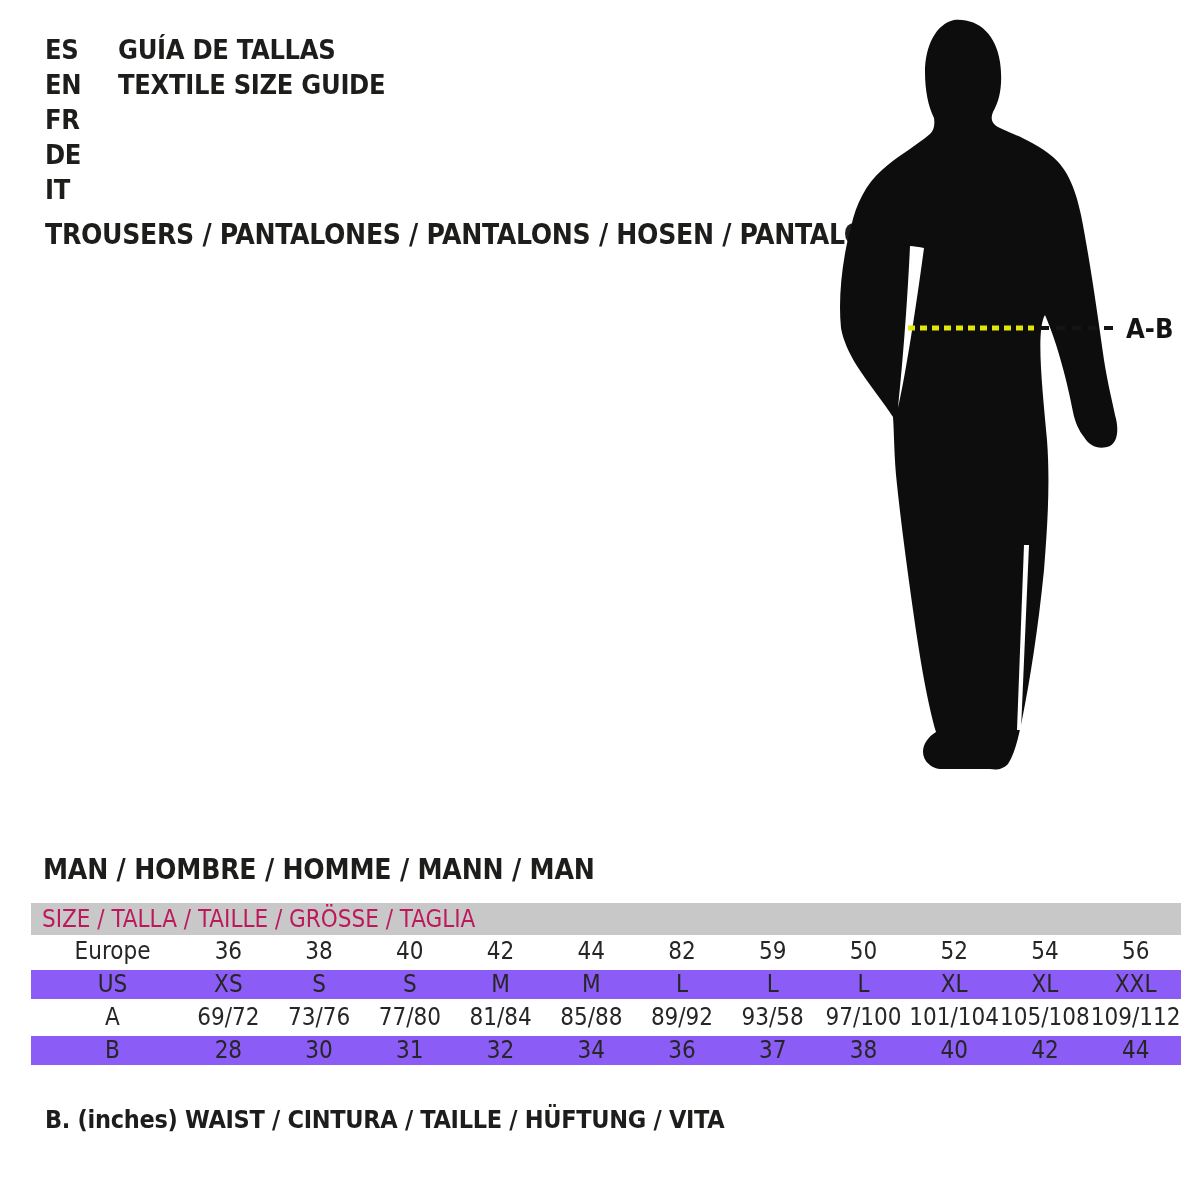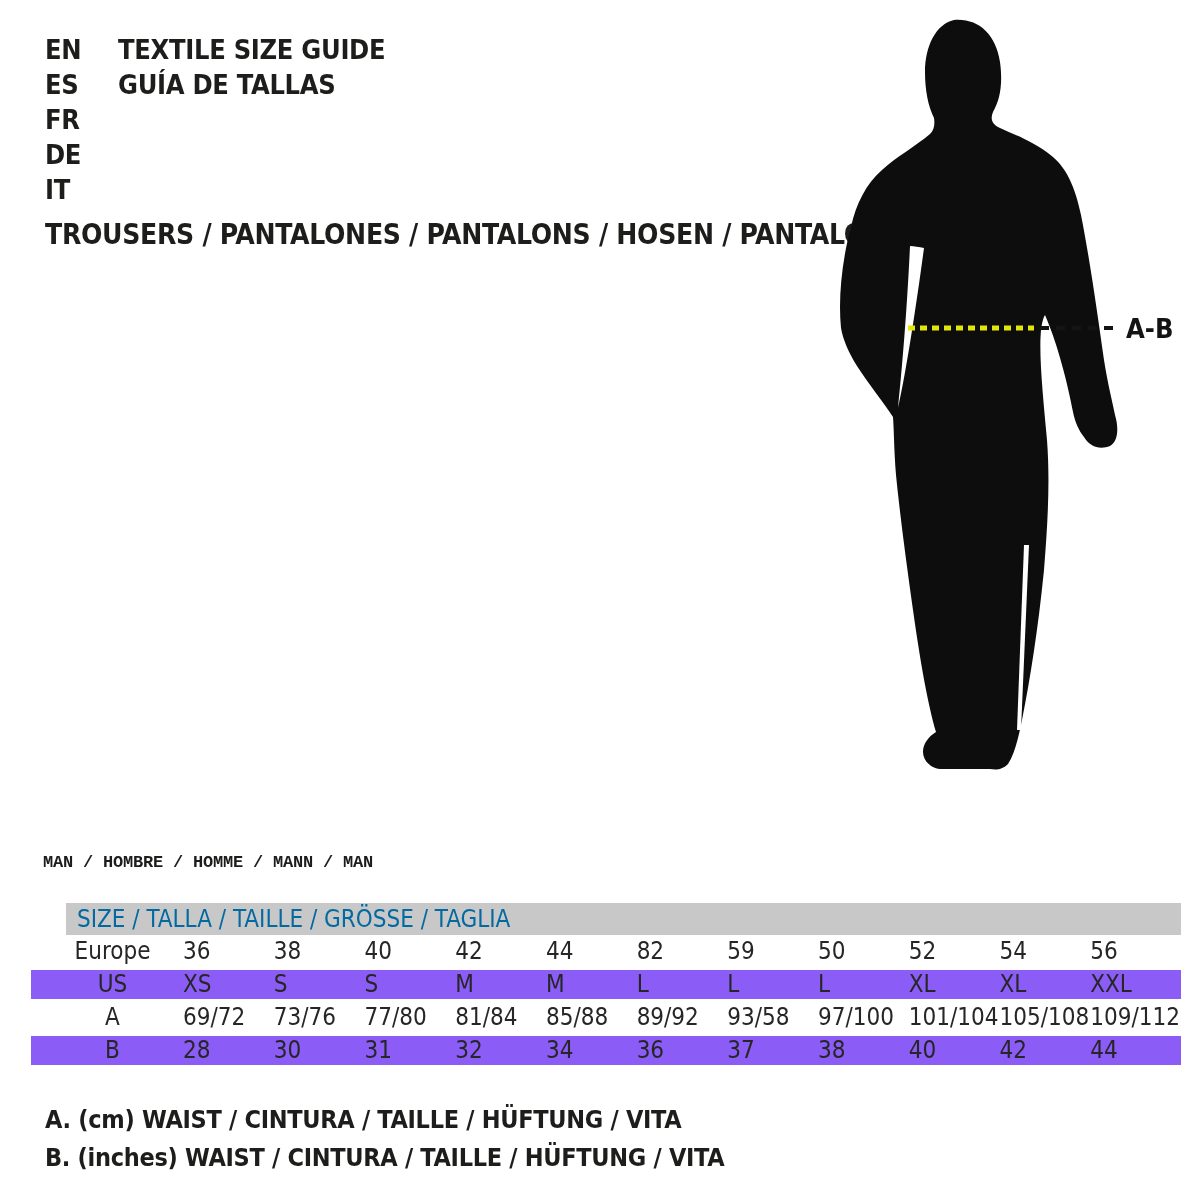--- a/index.html
+++ b/index.html
@@ -12,45 +12,45 @@
   
   .lang-block{position:absolute;left:45px;top:32px;}
   .lang-row{display:flex;height:35px;line-height:35px;font-size:27px;font-weight:bold;letter-spacing:-0.3px;}
   .lang-code{width:73px;}
   
   .garment-title{position:absolute;left:45px;top:218px;font-size:28px;font-weight:bold;letter-spacing:-0.3px;}
   
   .figure-svg{position:absolute;left:820px;top:10px;}
   .ab-label{font-family:"DejaVu Sans","Liberation Sans",sans-serif;font-weight:bold;font-size:27px;fill:#141414;}
   
-  .section-title{position:absolute;left:43px;top:853px;font-size:17px;font-weight:bold;letter-spacing:-0.2px;font-family:Liberation Mono, monospace;}
+  .section-title{position:absolute;left:43px;top:853px;font-size:28px;font-weight:bold;letter-spacing:-0.2px;}
   
   .size-table{position:absolute;left:31px;top:903px;width:1150px;font-size:24px;color:#262626;}
-  .table-header{height:32px;line-height:32px;background:#c8c8c8;padding-left:11px;color:#0369a1;margin-left:35px;}
+  .table-header{height:32px;line-height:32px;background:#c8c8c8;padding-left:11px;color:#be185d;}
   .trow{display:grid;grid-template-columns:152px repeat(11,1fr);height:33px;line-height:33px;}
   .trow.alt{background:#8b5cf6;box-shadow:inset 0 2px 0 #fff, inset 0 -2px 0 #fff;}
-  .tcell{text-align:left;overflow:hidden;}
+  .tcell{text-align:center;overflow:hidden;}
   .tcell.label{text-align:center;padding-left:11px;}
   
   .footnotes{position:absolute;left:45px;top:1101px;font-size:25px;font-weight:bold;letter-spacing:-0.3px;}
   .footnotes div{height:38px;line-height:38px;}
 </style>
 </head>
 <body>
 
 <div class="page">
 
   <div class="lang-block">
     <div class="lang-row">
+      <span class="lang-code">ES</span>
+      <span class="lang-label">GUÍA DE TALLAS</span>
+    </div>
+    <div class="lang-row">
       <span class="lang-code">EN</span>
       <span class="lang-label">TEXTILE SIZE GUIDE</span>
-    </div>
-    <div class="lang-row">
-      <span class="lang-code">ES</span>
-      <span class="lang-label">GUÍA DE TALLAS</span>
     </div>
     <div class="lang-row">
       <span class="lang-code">FR</span>
     </div>
     <div class="lang-row">
       <span class="lang-code">DE</span>
     </div>
     <div class="lang-row">
       <span class="lang-code">IT</span>
     </div>
@@ -164,17 +164,16 @@
       <div class="tcell">36</div>
       <div class="tcell">37</div>
       <div class="tcell">38</div>
       <div class="tcell">40</div>
       <div class="tcell">42</div>
       <div class="tcell">44</div>
     </div>
   </div>
 
   <div class="footnotes">
-    <div>A. (cm) WAIST / CINTURA / TAILLE / HÜFTUNG / VITA</div>
     <div>B. (inches) WAIST / CINTURA / TAILLE / HÜFTUNG / VITA</div>
   </div>
 
 </div>
 
 </body></html>

